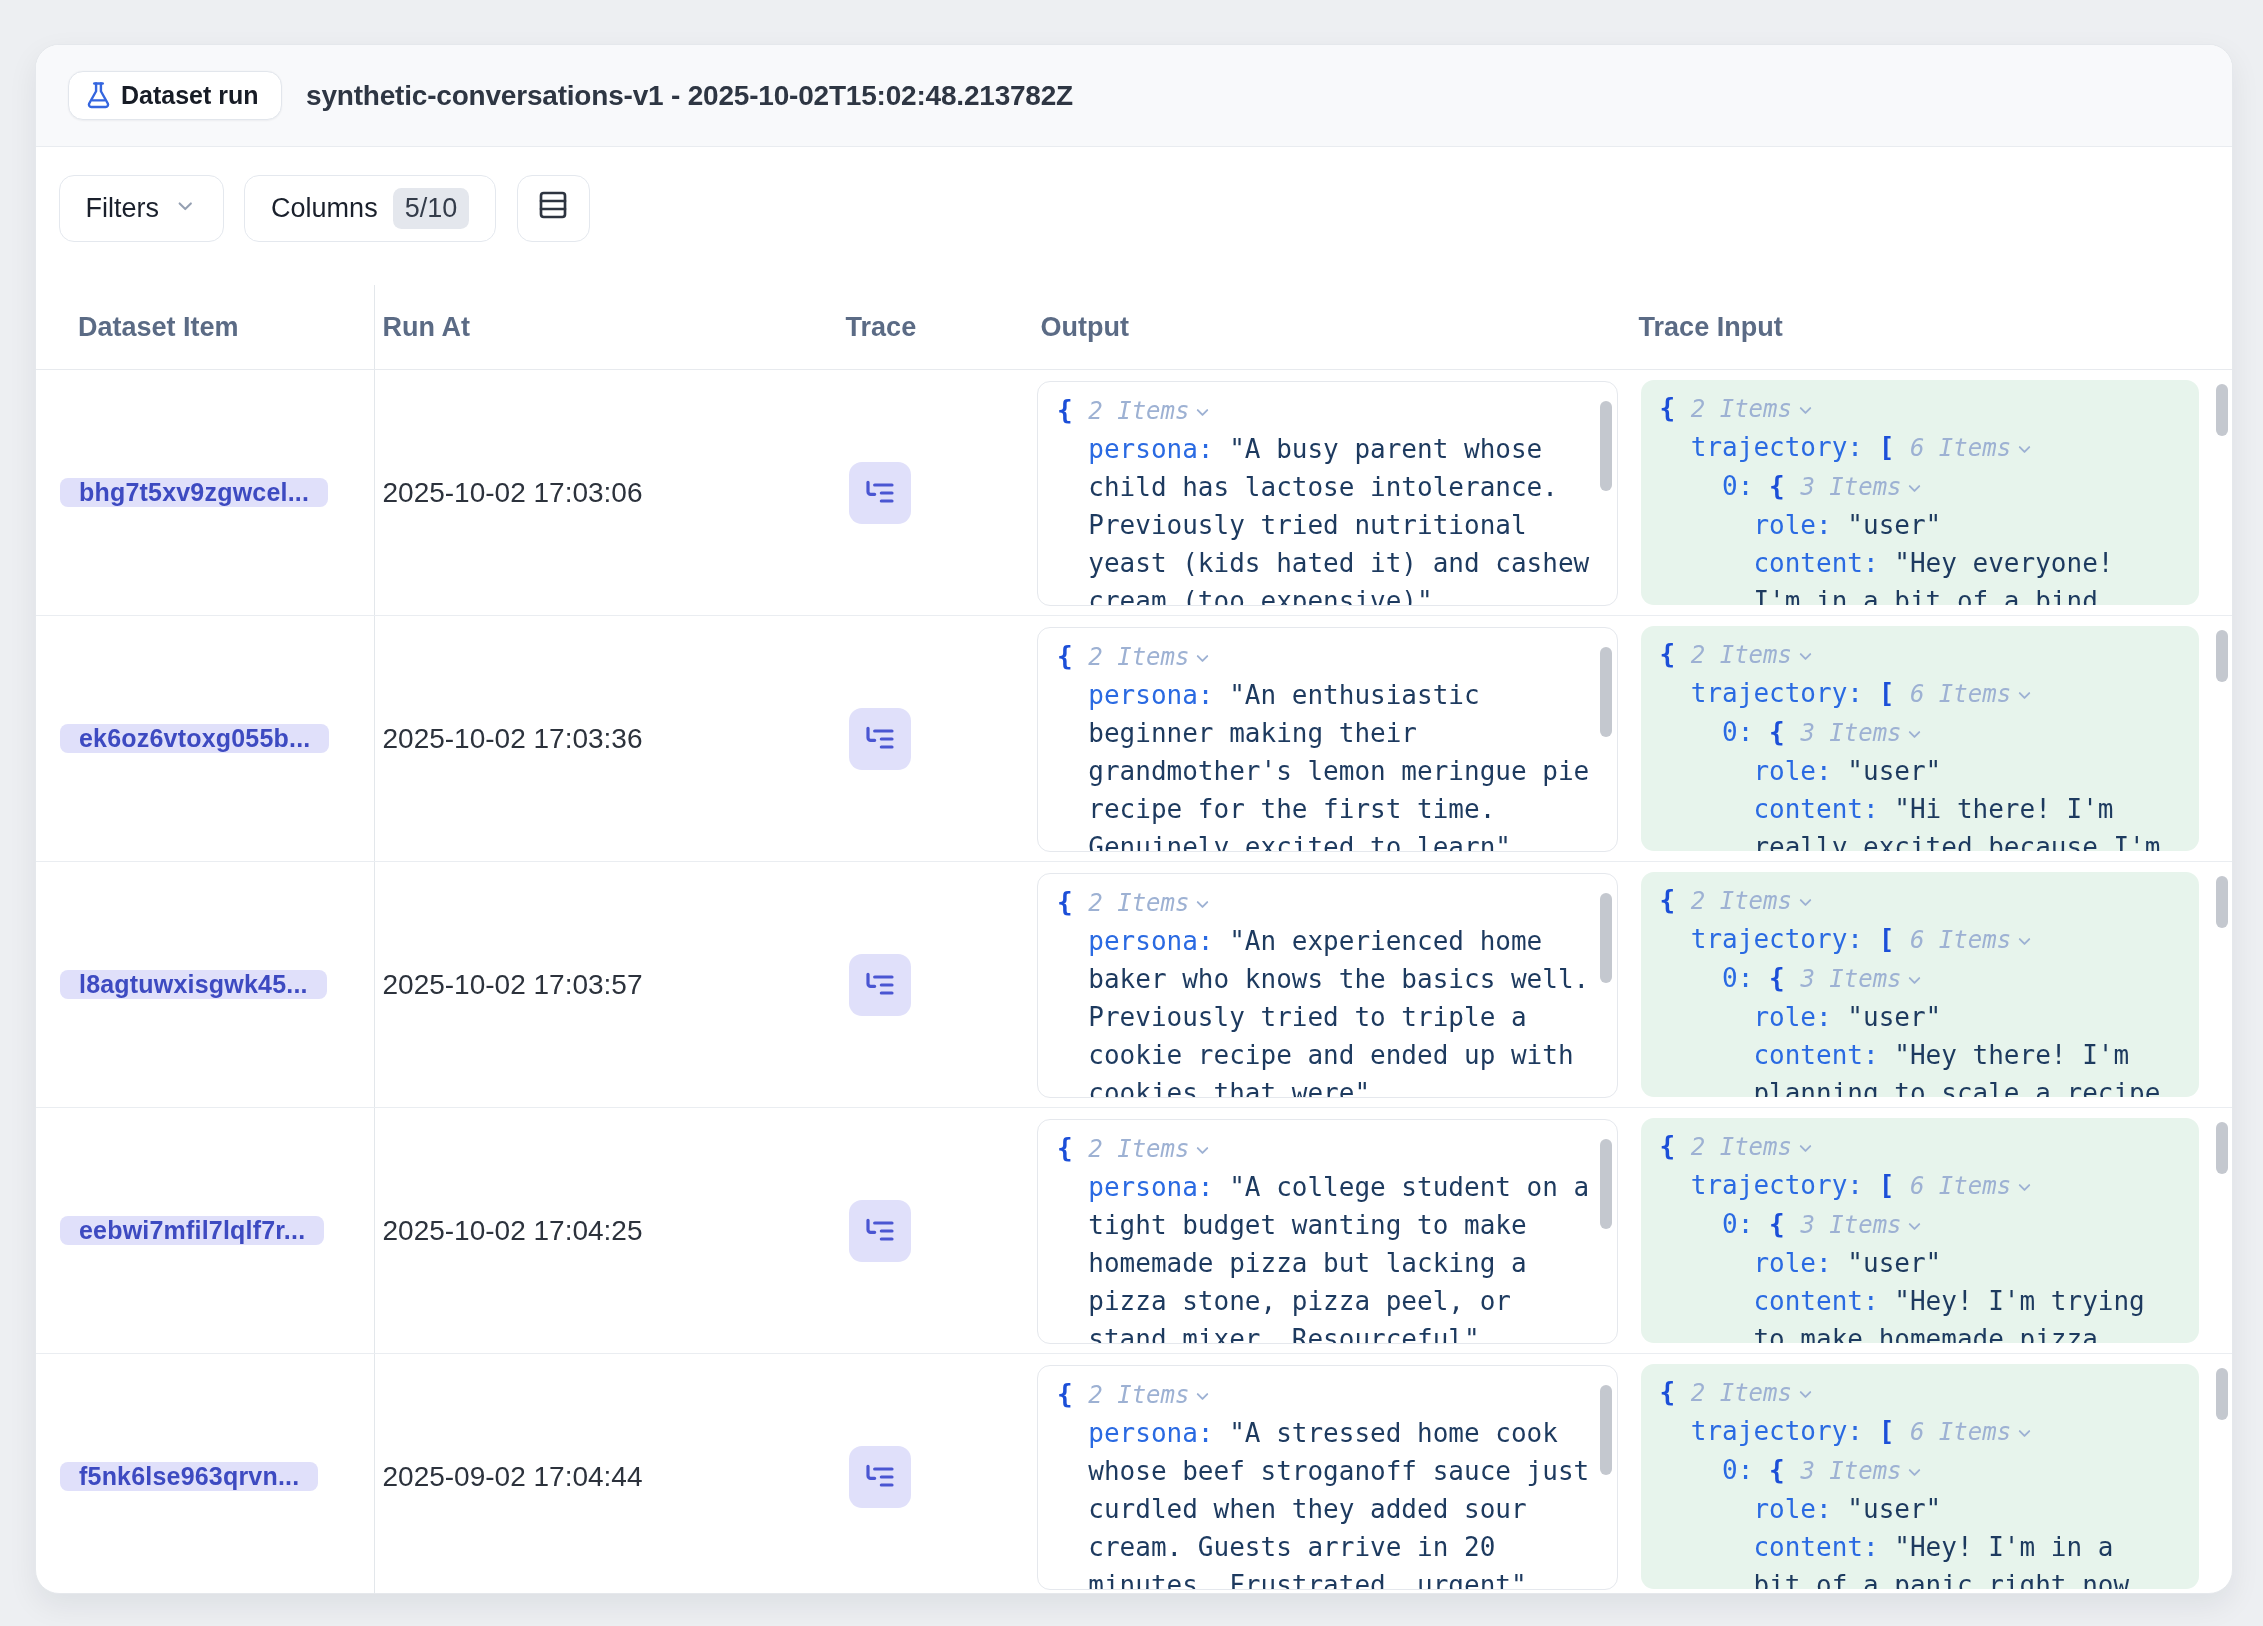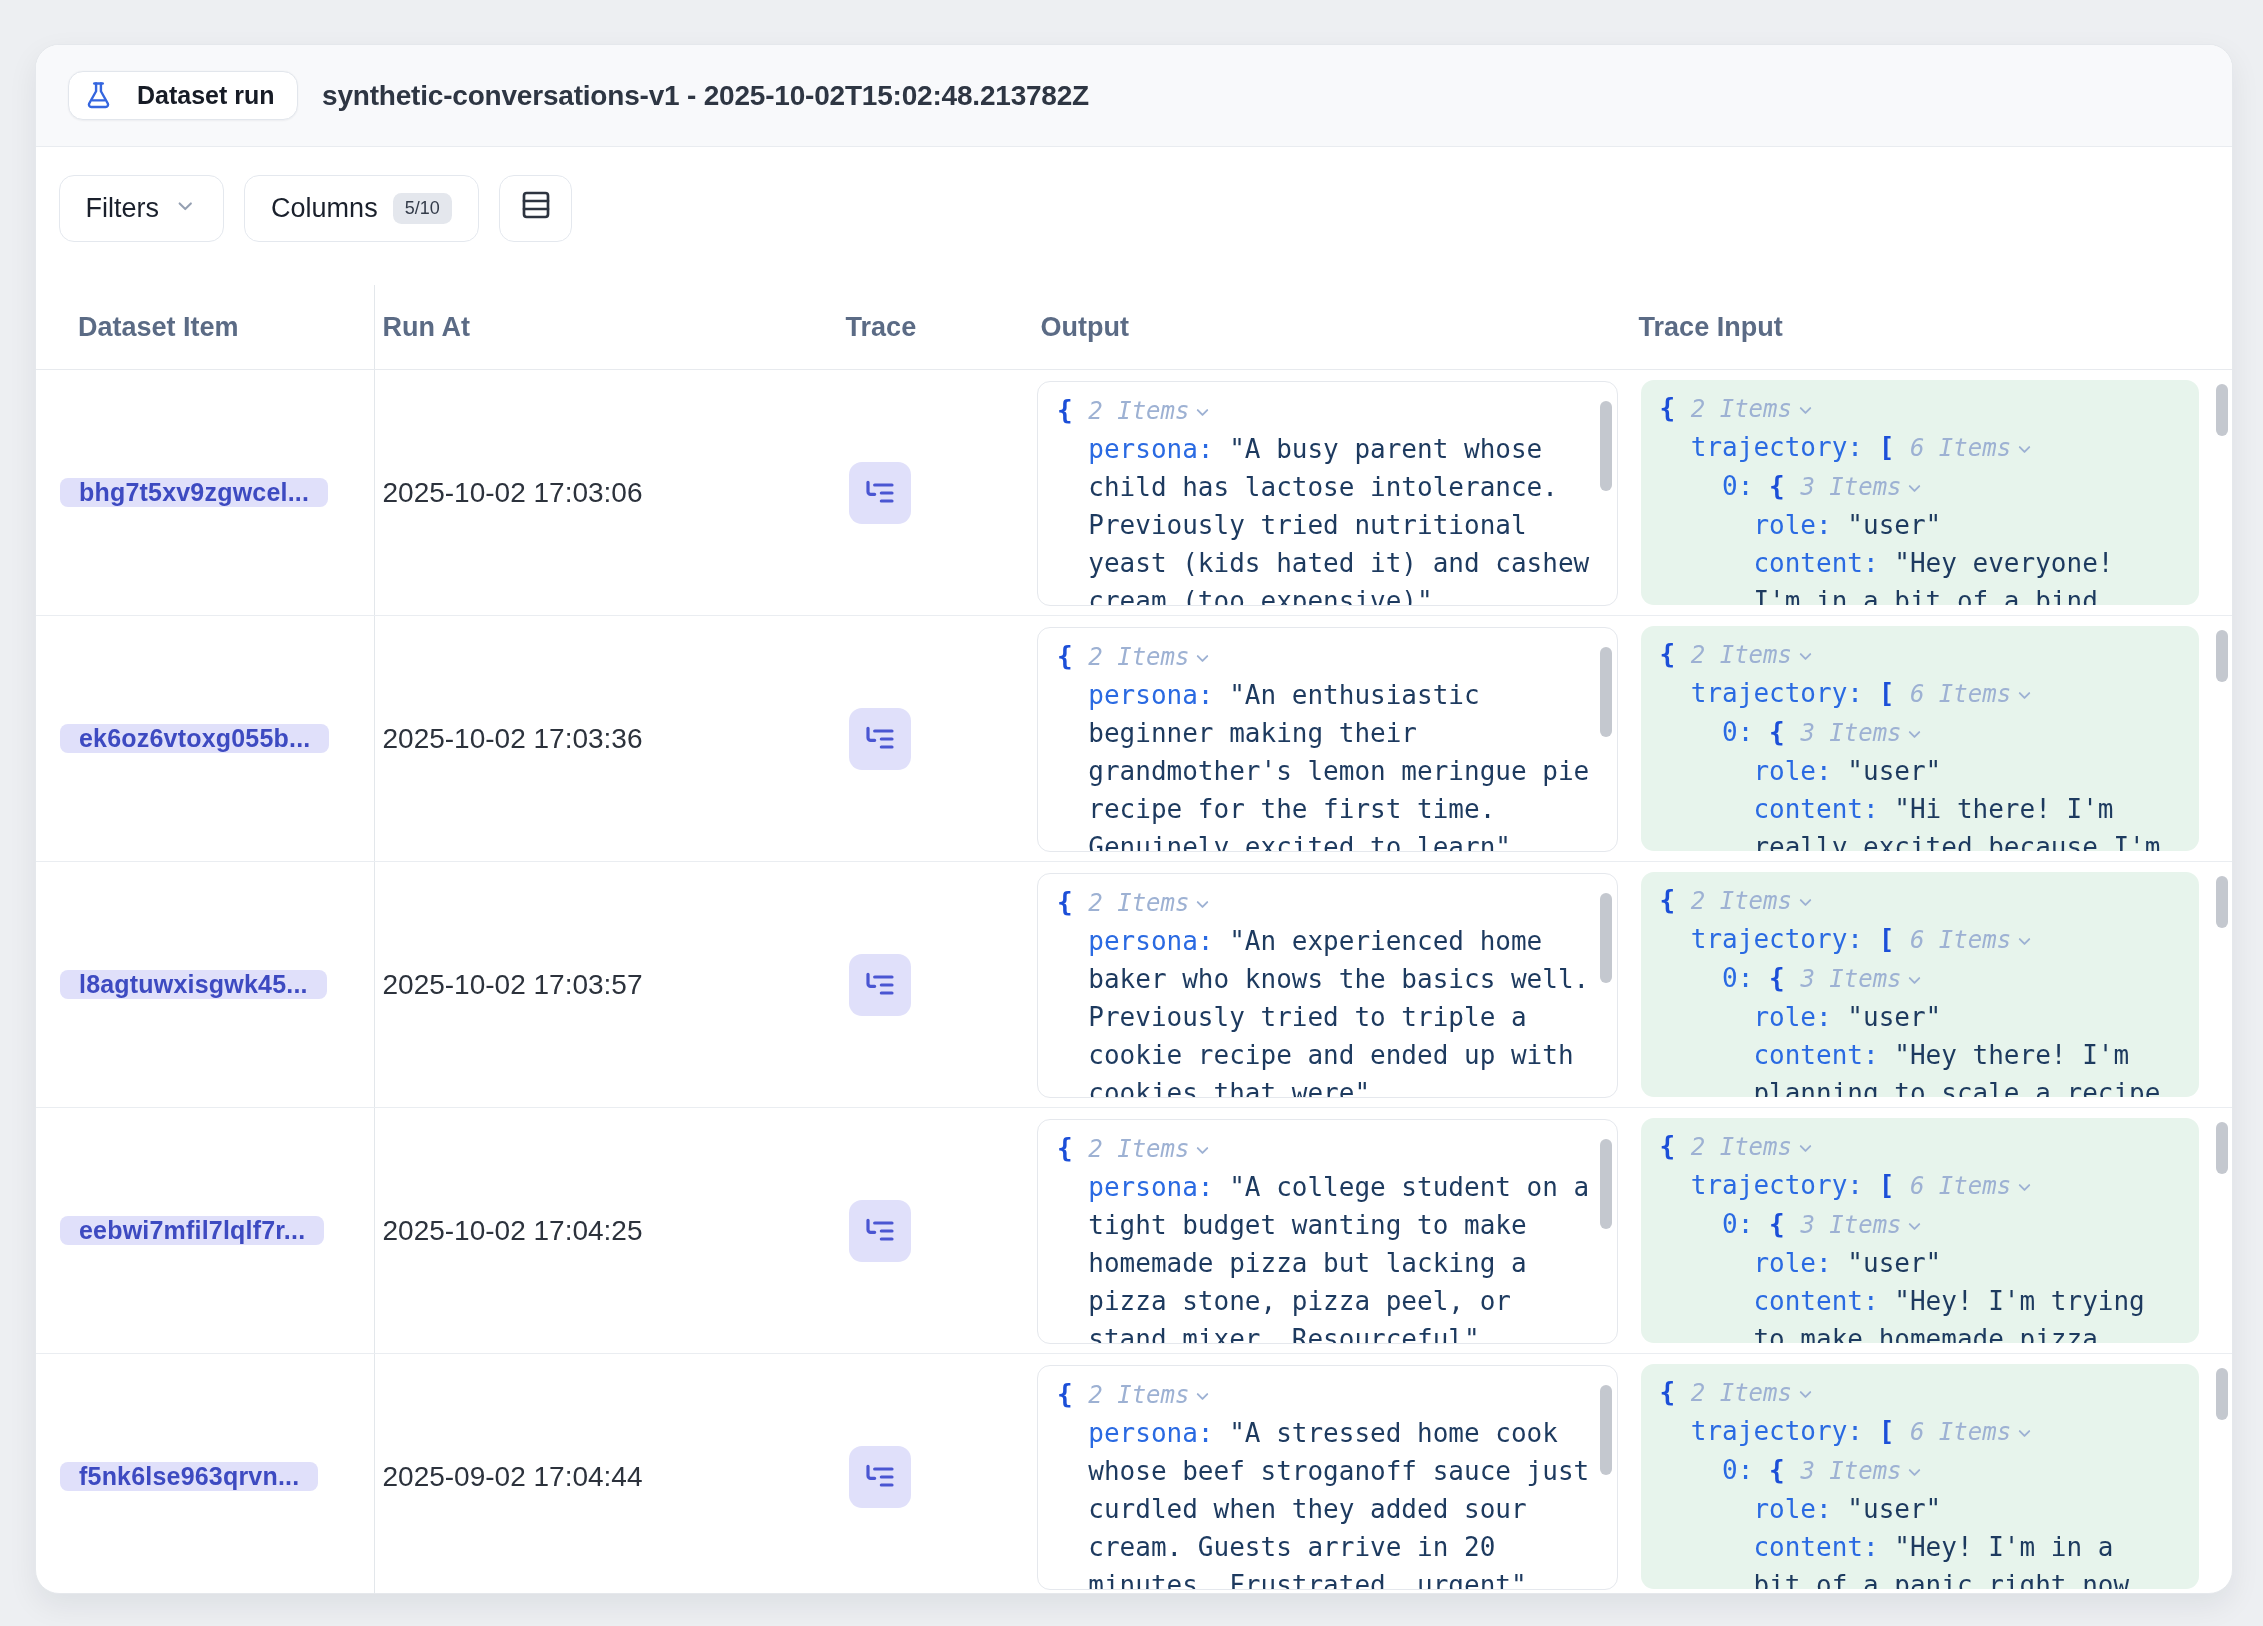--- a/index.html
+++ b/index.html
@@ -21,35 +21,35 @@
     position:absolute;left:35px;top:44px;width:2196px;height:1548px;
     background:var(--card-bg);border:0.9px solid var(--card-border);border-radius:24px;
     box-shadow:0 11.2px 30px rgba(15,23,42,.07);overflow:hidden;
   }
   
   .card-header{
     height:101px;background:var(--header-bg);border-bottom:0.9px solid var(--header-border);
     display:flex;align-items:center;padding:0 32px;gap:24px;
   }
   .run-badge{
-    display:inline-flex;align-items:center;gap:24px;background:#fff;
+    display:inline-flex;align-items:center;gap:8px;background:#fff;
     border:0.9px solid #e2e6ec;border-radius:15px;padding:9.4px 22.5px 9.4px 15px;
     font-size:25px;font-weight:600;color:#171c26;box-shadow:0 0.9px 1.9px rgba(15,23,42,.05);
   }
   .run-badge svg{display:block;}
   .page-title{font-size:28px;font-weight:700;color:var(--title);letter-spacing:-0.2px;white-space:nowrap;}
   
   .toolbar{display:flex;align-items:center;gap:20.6px;padding:28px 22.5px 43px 22.5px;}
   .btn{
     display:inline-flex;align-items:center;gap:15px;height:67px;padding:0 26px;
     background:#fff;border:0.9px solid var(--btn-border);border-radius:15px;
     font-family:inherit;font-size:27px;font-weight:500;color:var(--btn-text);cursor:pointer;
   }
   .btn .count{
-    background:var(--count-bg);border-radius:8.4px;padding:4.7px 12px;font-size:18px;
+    background:var(--count-bg);border-radius:8.4px;padding:4.7px 12px;font-size:27px;
     font-weight:500;color:#343c4a;
   }
   .icon-btn{width:73px;padding:0;justify-content:center;}
   
   .thead,.trow{
     display:grid;grid-template-columns:339px 465px 178px 600px 1fr;align-items:center;
   }
   .thead{height:84px;border-bottom:0.9px solid #e7eaee;color:var(--muted-head);
     font-size:27px;font-weight:600;}
   .thead .hc,.trow .c1{height:100%;}

